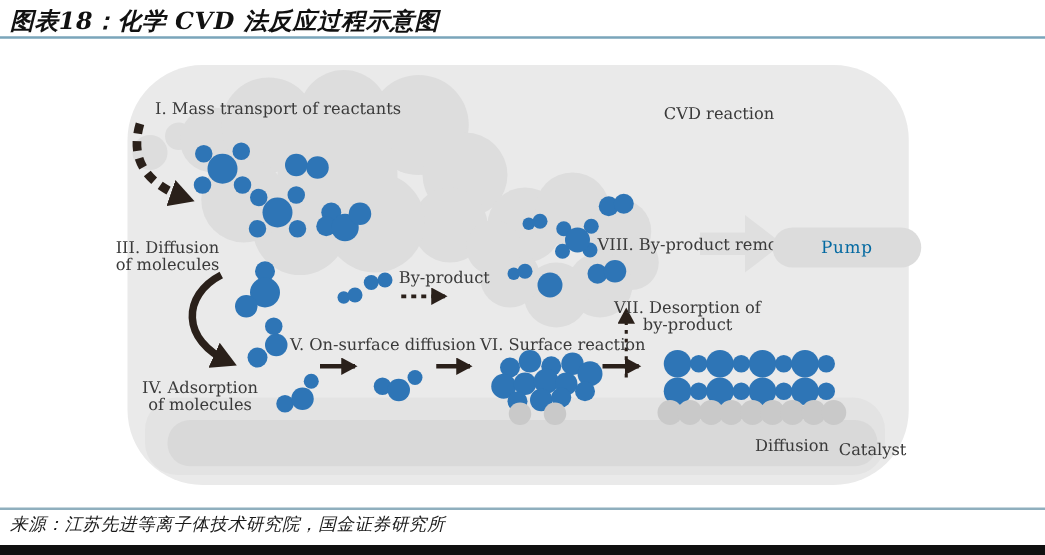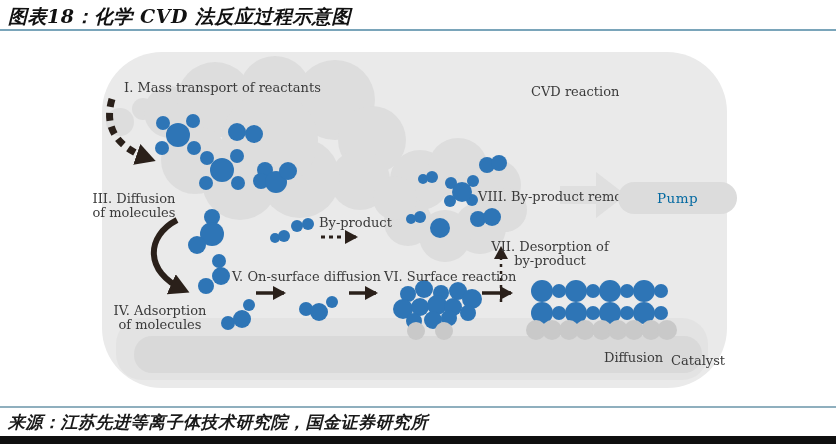--- a/index.html
+++ b/index.html
@@ -6,22 +6,22 @@
   #page{position:relative;width:836px;height:444px;background:#ffffff;overflow:hidden;
         font-family:"DejaVu Serif", serif;}
 
   
   #fig-title{position:absolute;left:8px;top:4px;font-size:19px;font-weight:bold;font-style:italic;
              color:#111;letter-spacing:0.5px;white-space:nowrap;}
   #title-rule{position:absolute;left:0;top:29px;width:836px;height:2px;background:#7aa5ba;}
 
   
   #src-rule{position:absolute;left:0;top:406px;width:836px;height:2px;background:#8fafbe;}
-  #fig-source{position:absolute;left:8px;top:411px;font-size:17px;font-style:italic;color:#1a1a1a;
-              letter-spacing:0.5px;white-space:nowrap;font-weight:bold;}
+  #fig-source{position:absolute;left:8px;top:411px;font-size:14px;font-style:italic;color:#1a1a1a;
+              letter-spacing:0.5px;white-space:nowrap;}
   #bottom-bar{position:absolute;left:0;top:436px;width:836px;height:8px;background:#101010;}
 
   
   #dia{position:absolute;left:0;top:0;width:836px;height:444px;}
   svg{position:absolute;left:0;top:0;}
   .lbl{position:absolute;font-size:13px;color:#3a3a3a;white-space:nowrap;line-height:14px;}
   .lbl2{text-align:center;}
   #lbl-s1{left:124px;top:81px;}
   #lbl-cvd{left:531px;top:85px;}
   #lbl-s2{left:210px;top:185px;}

